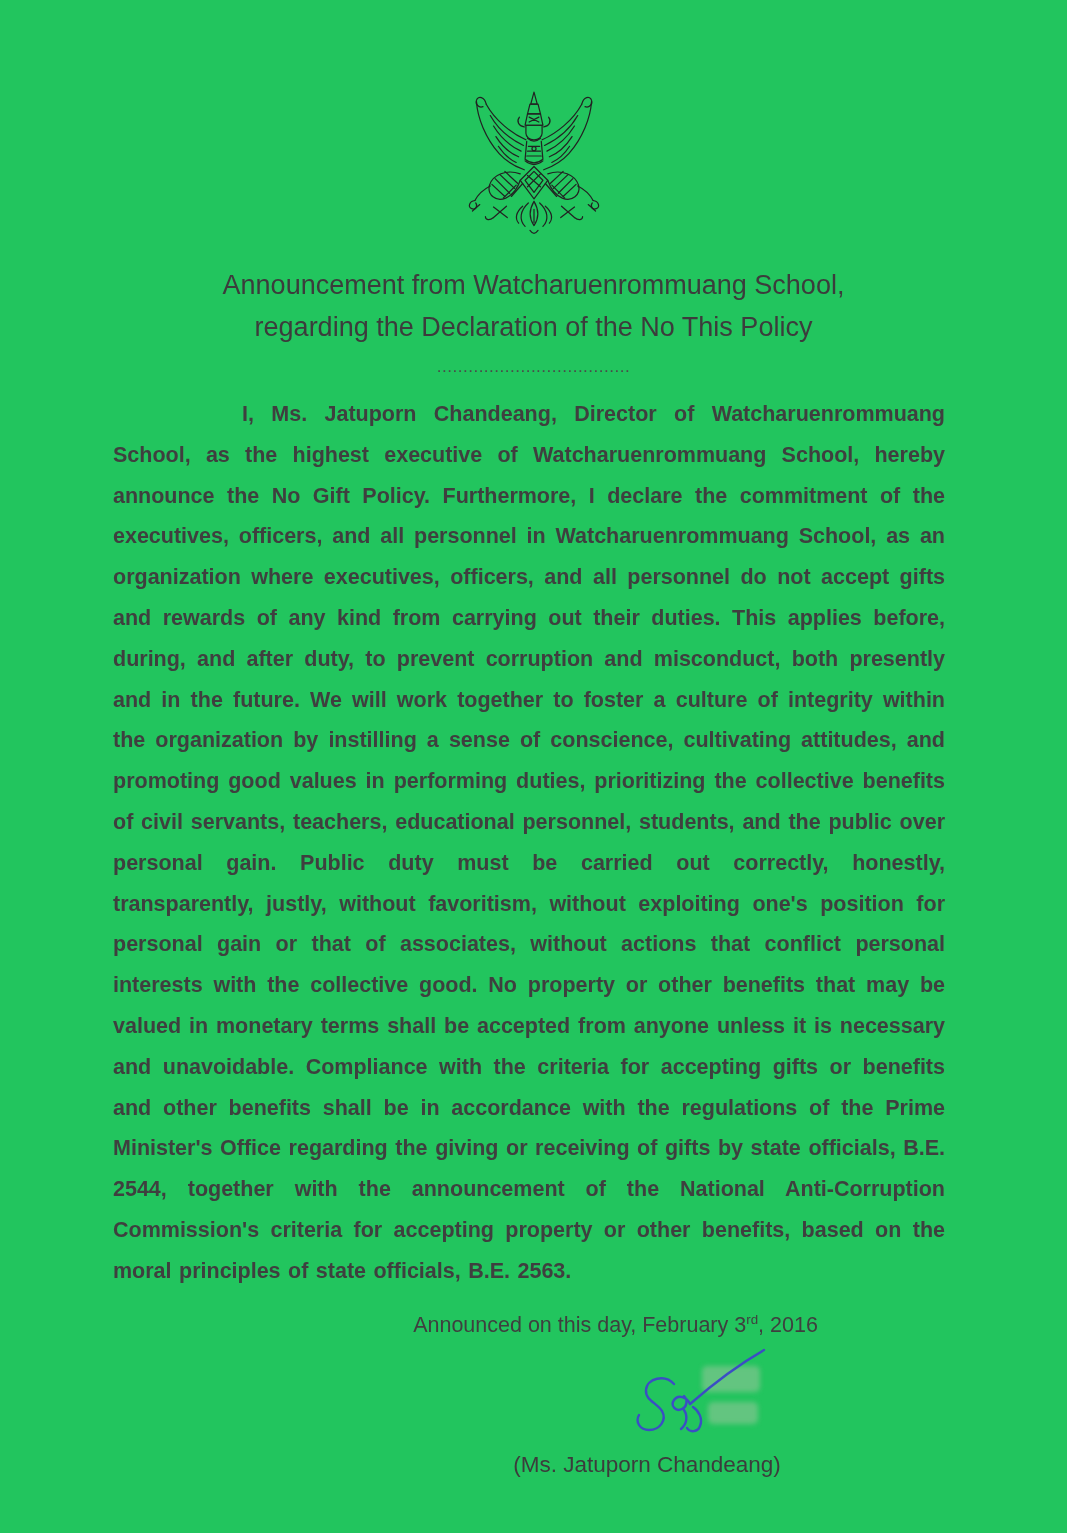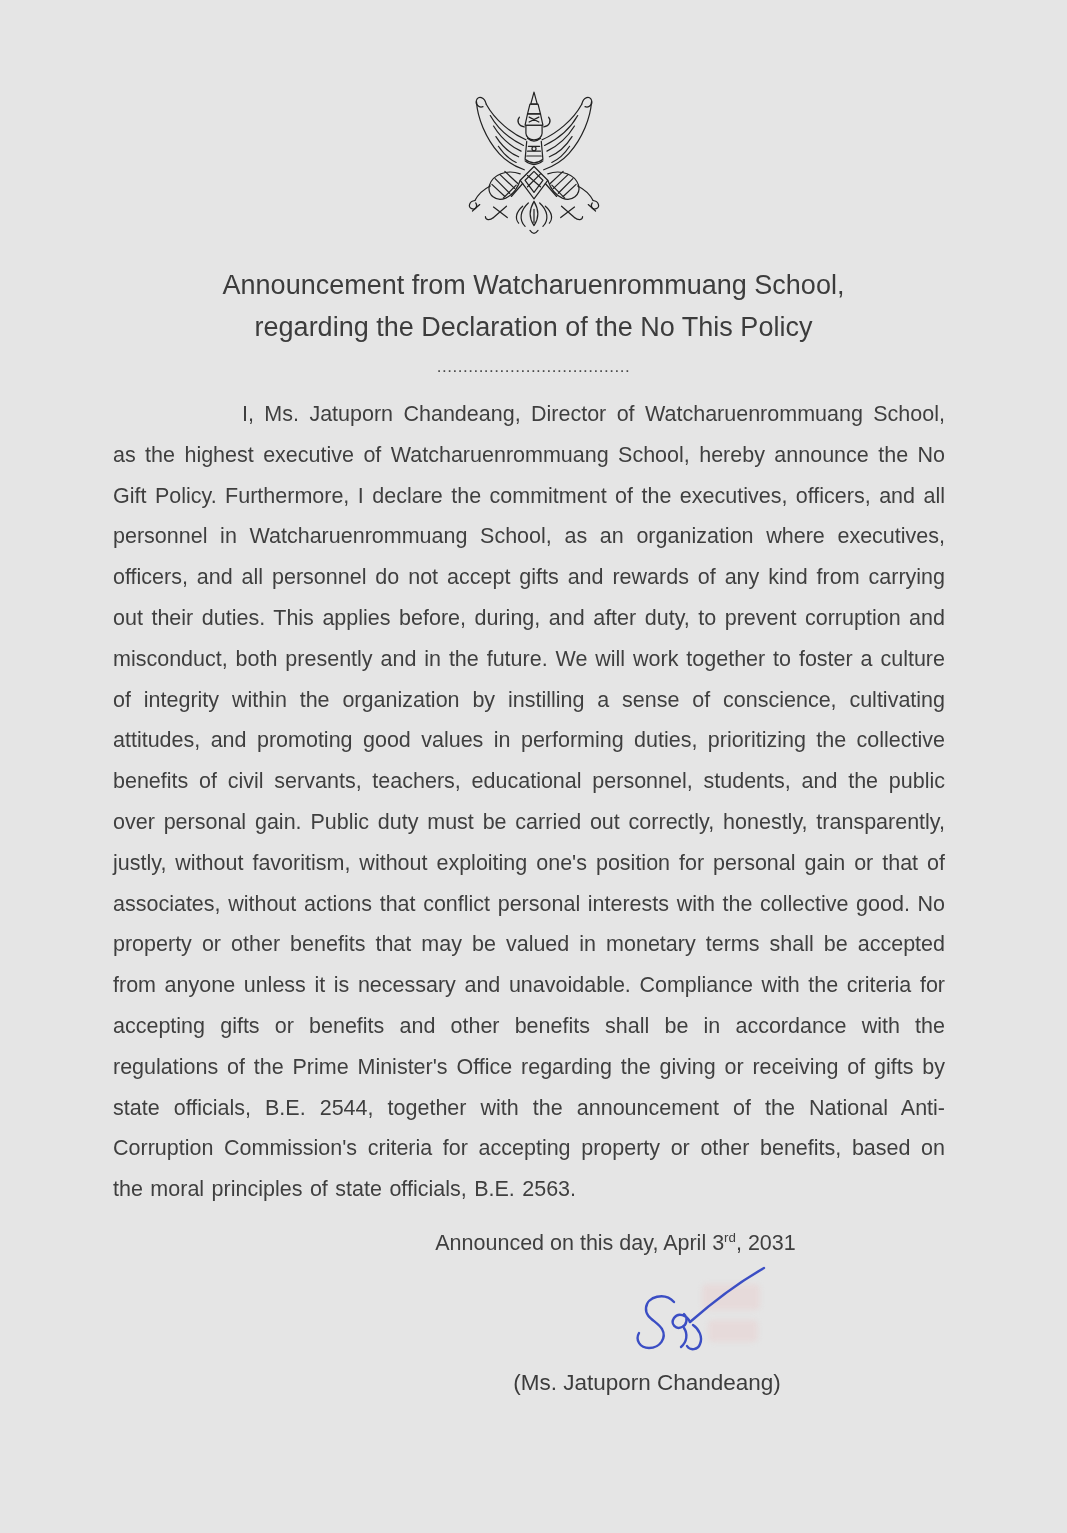--- a/index.html
+++ b/index.html
@@ -3,36 +3,36 @@
 <meta charset="utf-8">
 <style>
   html,body { margin:0; padding:0; }
   body {
     width:1067px; height:1533px;
     background:#ffffff;
     font-family:"Liberation Sans", sans-serif;
     color:#3f3f3f;
     overflow:hidden;
   }
-  .page { position:relative; width:1067px; height:1533px; background:#e5e5e5; }
+  .page { position:relative; width:1067px; height:1533px; background:#22c55e; }
 
   
   .emblem-wrap { padding-top:88px; display:flex; justify-content:center; }
   .emblem-wrap svg { display:block; }
 
   
   .title-block { margin-top:6px; text-align:center; font-size:27px; line-height:42px; font-weight:300; color:#3c3c3c; }
   .dots-row { text-align:center; font-size:17px; line-height:34px; letter-spacing:0.5px; color:#4a4a4a; margin-top:2px; }
 
   
   .body-text {
     margin:8px 122px 0 113px;
     font-size:21.5px;
     line-height:40.8px;
-    font-weight:400;
+    font-weight:700;
     text-align:justify;
     color:#3f3f3f;
     word-spacing:1.5px;
   }
   .para1 { margin-top:10px; text-indent:129px; }
   .para2 { margin-top:14px; text-indent:131px; }
 
   
   .date-row { margin-top:12px; font-size:21.5px; line-height:42px; font-weight:300; text-align:center; transform:translateX(82px); color:#3f3f3f; }
   .date-row sup { font-size:0.62em; vertical-align:super; line-height:0; }
@@ -124,21 +124,21 @@
 
   <div class="title-block">
     <div>Announcement from Watcharuenrommuang School,</div>
     <div>regarding the Declaration of the No This Policy</div>
   </div>
   <div class="dots-row">.....................................</div>
 
   <p class="body-text para1">I, Ms. Jatuporn Chandeang, Director of Watcharuenrommuang School, as the highest executive of Watcharuenrommuang School, hereby announce the No Gift Policy. Furthermore, I declare the commitment of the executives, officers, and all personnel in Watcharuenrommuang School, as an organization where executives, officers, and all personnel do not accept gifts and rewards of any kind from carrying out their duties. This applies before, during, and after duty, to prevent corruption and misconduct, both presently and in the future. We will work together to foster a culture of integrity within the organization by instilling a sense of conscience, cultivating attitudes, and promoting good values in performing duties, prioritizing the collective benefits of civil servants, teachers, educational personnel, students, and the public over personal gain. Public duty must be carried out correctly, honestly, transparently, justly, without favoritism, without exploiting one's position for personal gain or that of associates, without actions that conflict personal interests with the collective good. No property or other benefits that may be valued in monetary terms shall be accepted from anyone unless it is necessary and unavoidable. Compliance with the criteria for accepting gifts or benefits and other benefits shall be in accordance with the regulations of the Prime Minister's Office regarding the giving or receiving of gifts by state officials, B.E. 2544, together with the announcement of the National Anti-Corruption Commission's criteria for accepting property or other benefits, based on the moral principles of state officials, B.E. 2563.</p>
 
   <div class="date-row">
-    <span>Announced on this day, April 3</span><sup>rd</sup><span>, 2031</span>
+    <span>Announced on this day, February 3</span><sup>rd</sup><span>, 2016</span>
   </div>
 
   <div class="sig-area">
     <div class="stamp-ghost ghost-a"></div>
     <div class="stamp-ghost ghost-b"></div>
     <svg width="170" height="110" viewBox="0 0 170 110" aria-hidden="true">
       <g stroke="#3b4ec4" fill="none" stroke-width="2.4" stroke-linecap="round" stroke-linejoin="round">
         <path d="M160,6 C132,22 102,46 86,60"></path>
         <path d="M86,60 c-3,-7 -12,-10 -16,-4 c-4,6 2,12 8,9 c5,-2 6,-9 2,-13"></path>
         <path d="M80,66 c4,6 3,14 -3,19"></path>

